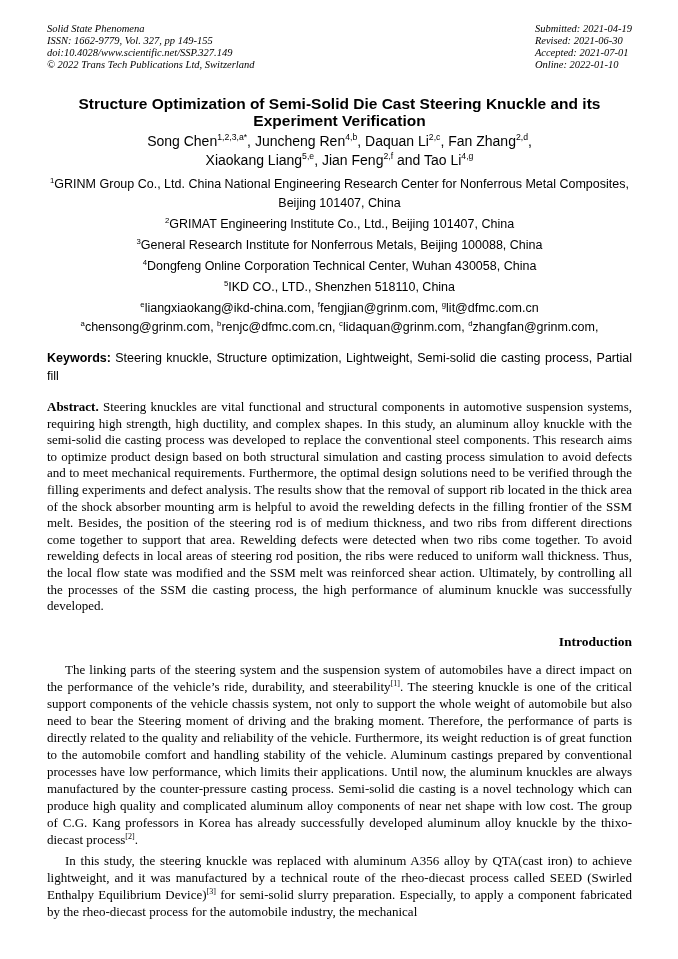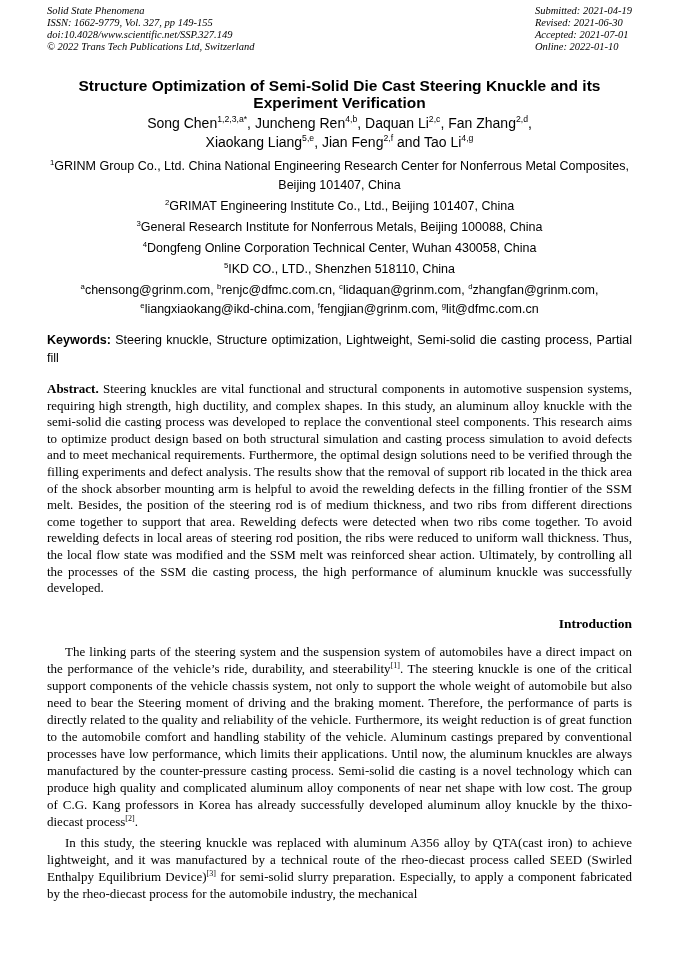--- a/index.html
+++ b/index.html
@@ -1,17 +1,17 @@
 <!DOCTYPE html>
 <html><head>
 <meta charset="utf-8">
 <style>
   html, body { margin: 0; padding: 0; background: #ffffff; }
   body { width: 678px; height: 959px; overflow: hidden; color: #000; }
-  .page { padding: 5px 46px 0 47px; box-sizing: border-box; }
+  .page { padding: 23px 46px 0 47px; box-sizing: border-box; }
 
   
   .jheader {
     display: flex;
     justify-content: space-between;
     font-family: "Liberation Serif", serif;
     font-style: italic;
     font-size: 10.5px;
     line-height: 12px;
   }
@@ -123,22 +123,22 @@
 
   <div class="affils">
     <div class="affil"><sup class="sup">1</sup><span>GRINM Group Co., Ltd. China National Engineering Research Center for Nonferrous Metal Composites, Beijing 101407, China</span></div>
     <div class="affil"><sup class="sup">2</sup><span>GRIMAT Engineering Institute Co., Ltd., Beijing 101407, China</span></div>
     <div class="affil"><sup class="sup">3</sup><span>General Research Institute for Nonferrous Metals, Beijing 100088, China</span></div>
     <div class="affil"><sup class="sup">4</sup><span>Dongfeng Online Corporation Technical Center, Wuhan 430058, China</span></div>
     <div class="affil"><sup class="sup">5</sup><span>IKD CO., LTD., Shenzhen 518110, China</span></div>
   </div>
 
   <div class="emails">
+    <div><span><sup class="sup">e</sup><span>liangxiaokang@ikd-china.com</span><span>, </span></span><span><sup class="sup">f</sup><span>fengjian@grinm.com</span><span>, </span></span><span><sup class="sup">g</sup><span>lit@dfmc.com.cn</span><span></span></span></div>
     <div><span><sup class="sup">a</sup><span>chensong@grinm.com</span><span>, </span></span><span><sup class="sup">b</sup><span>renjc@dfmc.com.cn</span><span>, </span></span><span><sup class="sup">c</sup><span>lidaquan@grinm.com</span><span>, </span></span><span><sup class="sup">d</sup><span>zhangfan@grinm.com</span><span>,</span></span></div>
-    <div><span><sup class="sup">e</sup><span>liangxiaokang@ikd-china.com</span><span>, </span></span><span><sup class="sup">f</sup><span>fengjian@grinm.com</span><span>, </span></span><span><sup class="sup">g</sup><span>lit@dfmc.com.cn</span><span></span></span></div>
   </div>
 
   <p class="keywords"><span class="label">Keywords:</span><span> Steering knuckle, Structure optimization, Lightweight, Semi-solid die casting process, Partial fill</span></p>
 
   <p class="abstract"><span class="label">Abstract.</span><span> Steering knuckles are vital functional and structural components in automotive suspension systems, requiring high strength, high ductility, and complex shapes. In this study, an aluminum alloy knuckle with the semi-solid die casting process was developed to replace the conventional steel components. This research aims to optimize product design based on both structural simulation and casting process simulation to avoid defects and to meet mechanical requirements. Furthermore, the optimal design solutions need to be verified through the filling experiments and defect analysis. The results show that the removal of support rib located in the thick area of the shock absorber mounting arm is helpful to avoid the rewelding defects in the filling frontier of the SSM melt. Besides, the position of the steering rod is of medium thickness, and two ribs from different directions come together to support that area. Rewelding defects were detected when two ribs come together. To avoid rewelding defects in local areas of steering rod position, the ribs were reduced to uniform wall thickness. Thus, the local flow state was modified and the SSM melt was reinforced shear action. Ultimately, by controlling all the processes of the SSM die casting process, the high performance of aluminum knuckle was successfully developed.</span></p>
 
   <h2 class="section-heading">Introduction</h2>
 
   <p class="para first"><span>The linking parts of the steering system and the suspension system of automobiles have a direct impact on the performance of the vehicle’s ride, durability, and steerability</span><sup class="sup">[1]</sup><span>. The steering knuckle is one of the critical support components of the vehicle chassis system, not only to support the whole weight of automobile but also need to bear the Steering moment of driving and the braking moment. Therefore, the performance of parts is directly related to the quality and reliability of the vehicle. Furthermore, its weight reduction is of great function to the automobile comfort and handling stability of the vehicle. Aluminum castings prepared by conventional processes have low performance, which limits their applications. Until now, the aluminum knuckles are always manufactured by the counter-pressure casting process. Semi-solid die casting is a novel technology which can produce high quality and complicated aluminum alloy components of near net shape with low cost. The group of C.G. Kang professors in Korea has already successfully developed aluminum alloy knuckle by the thixo-diecast process</span><sup class="sup">[2]</sup><span>.</span></p>
 

